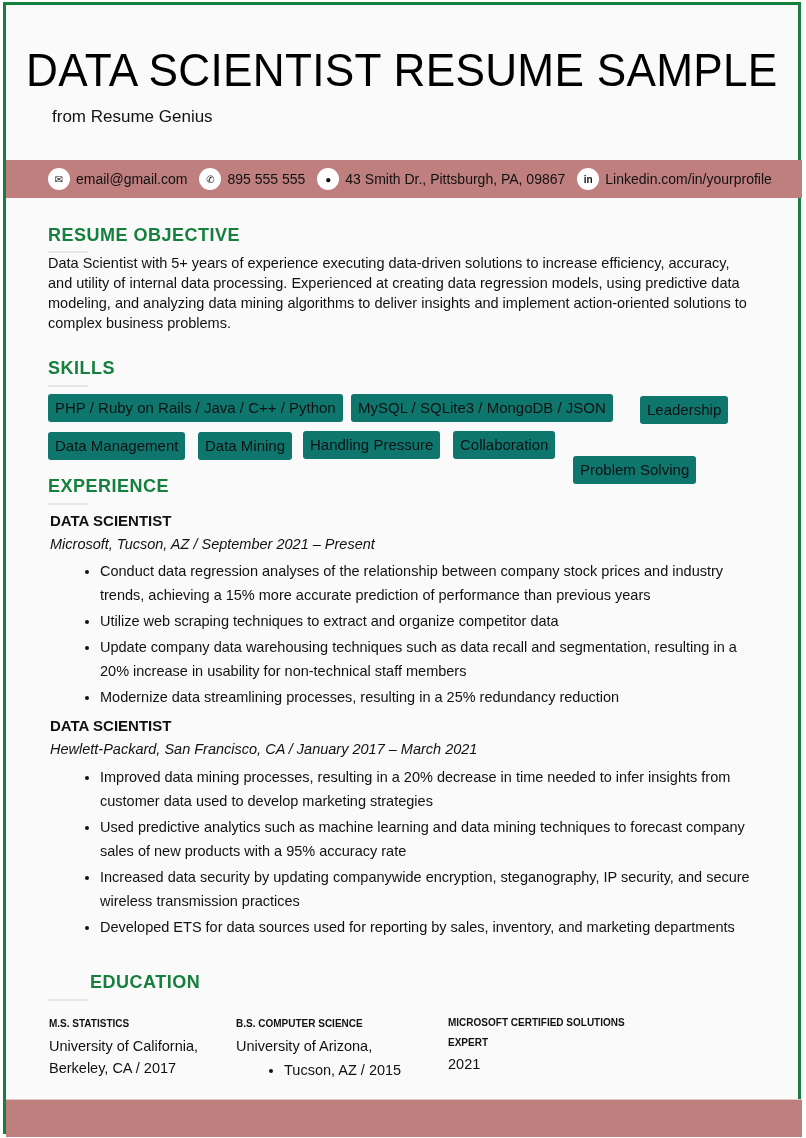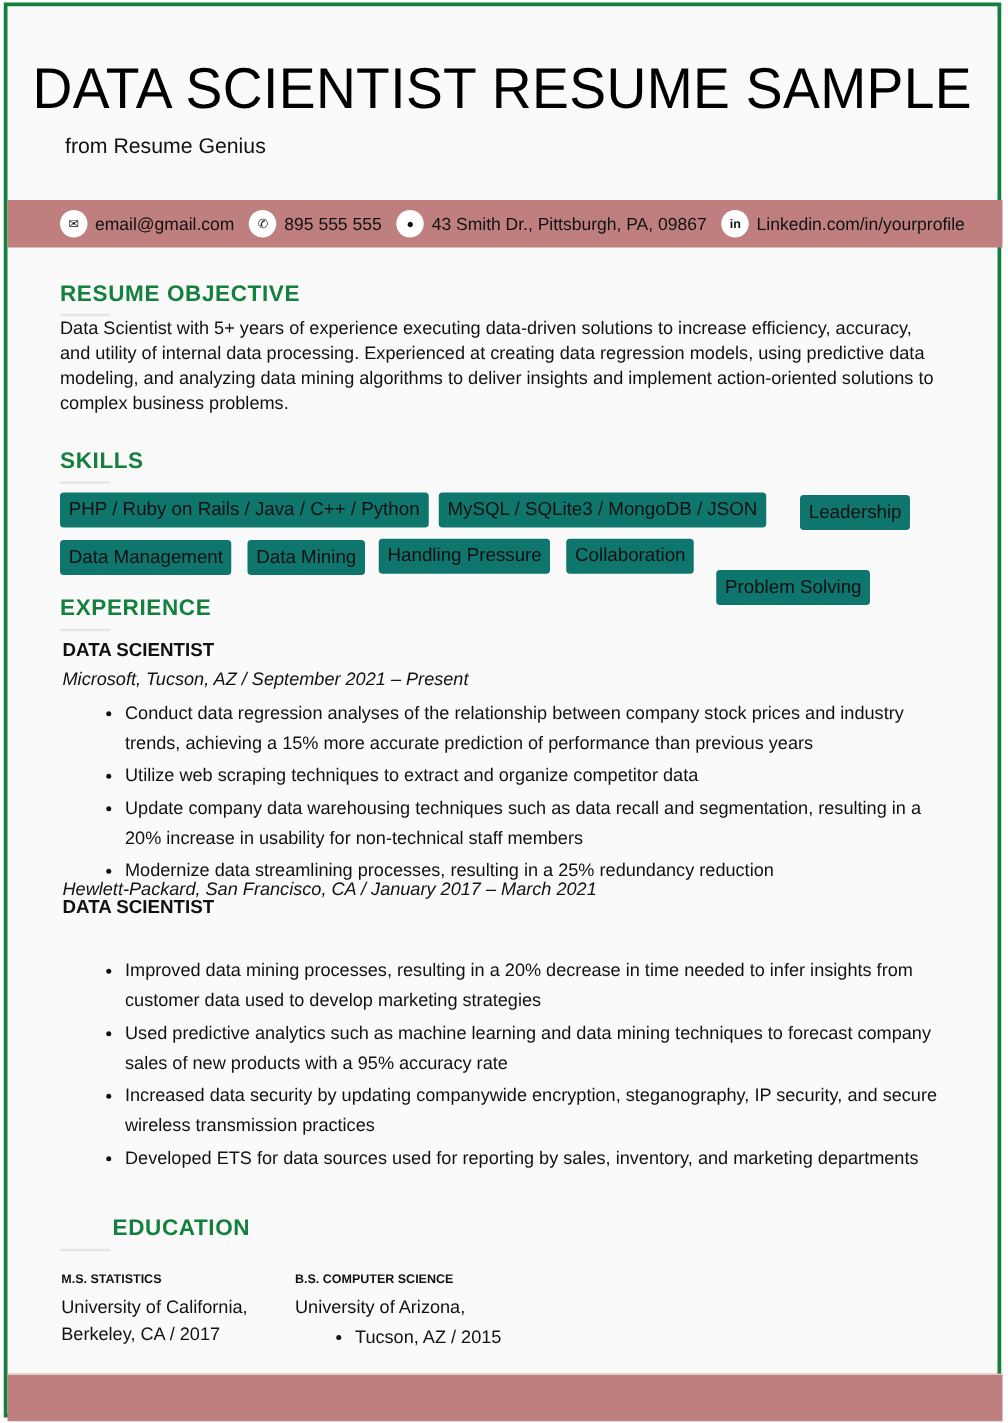--- a/index.html
+++ b/index.html
@@ -97,21 +97,21 @@
   <div class="job-title" style="top:507px;">DATA SCIENTIST</div>
   <div class="job-meta" style="top:531px;">Microsoft, Tucson, AZ  /  September 2021 – Present</div>
   <ul class="bullets" style="top:554px;">
     <li>Conduct data regression analyses of the relationship between company stock prices and industry trends, achieving a 15% more accurate prediction of performance than previous years</li>
     <li>Utilize web scraping techniques to extract and organize competitor data</li>
     <li>Update company data warehousing techniques such as data recall and segmentation, resulting in a 20% increase in usability for non-technical staff members</li>
     <li>Modernize data streamlining processes, resulting in a 25% redundancy reduction</li>
   </ul>
 
   <div class="job-title" style="top:712px;">DATA SCIENTIST</div>
-  <div class="job-meta" style="top:699px;text-align:right;">Hewlett-Packard, San Francisco, CA  /  January 2017 – March 2021</div>
+  <div class="job-meta" style="top:736px;text-align:right;">Hewlett-Packard, San Francisco, CA  /  January 2017 – March 2021</div>
   <ul class="bullets" style="top:760px;">
     <li>Improved data mining processes, resulting in a 20% decrease in time needed to infer insights from customer data used to develop marketing strategies</li>
     <li>Used predictive analytics such as machine learning and data mining techniques to forecast company sales of new products with a 95% accuracy rate</li>
     <li>Increased data security by updating companywide encryption, steganography, IP security, and secure wireless transmission practices</li>
     <li>Developed ETS for data sources used for reporting by sales, inventory, and marketing departments</li>
   </ul>
 
   <div class="section-heading" style="top:967px;margin-left:42px;">EDUCATION</div>
   <div class="section-rule" style="top:994px;"></div>
 
@@ -120,15 +120,19 @@
     <div>University of California,</div>
     <div>Berkeley, CA  /  2017</div>
   </div>
   <div class="edu" style="left:230px;width:200px;">
     <div class="deg">B.S. COMPUTER SCIENCE</div>
     <div>University of Arizona,</div>
     <ul style="margin:0;padding-left:48px;list-style:disc;line-height:26px;">
       <li>Tucson, AZ  /  2015</li>
     </ul>
   </div>
+  <div class="edu" style="left:442px;width:200px;">
+    <div class="deg" style="line-height:20px;">MICROSOFT CERTIFIED SOLUTIONS EXPERT</div>
+    <div>2021</div>
+  </div>
 
   <div class="footer-bar"></div>
 </div>
 
 </body></html>

